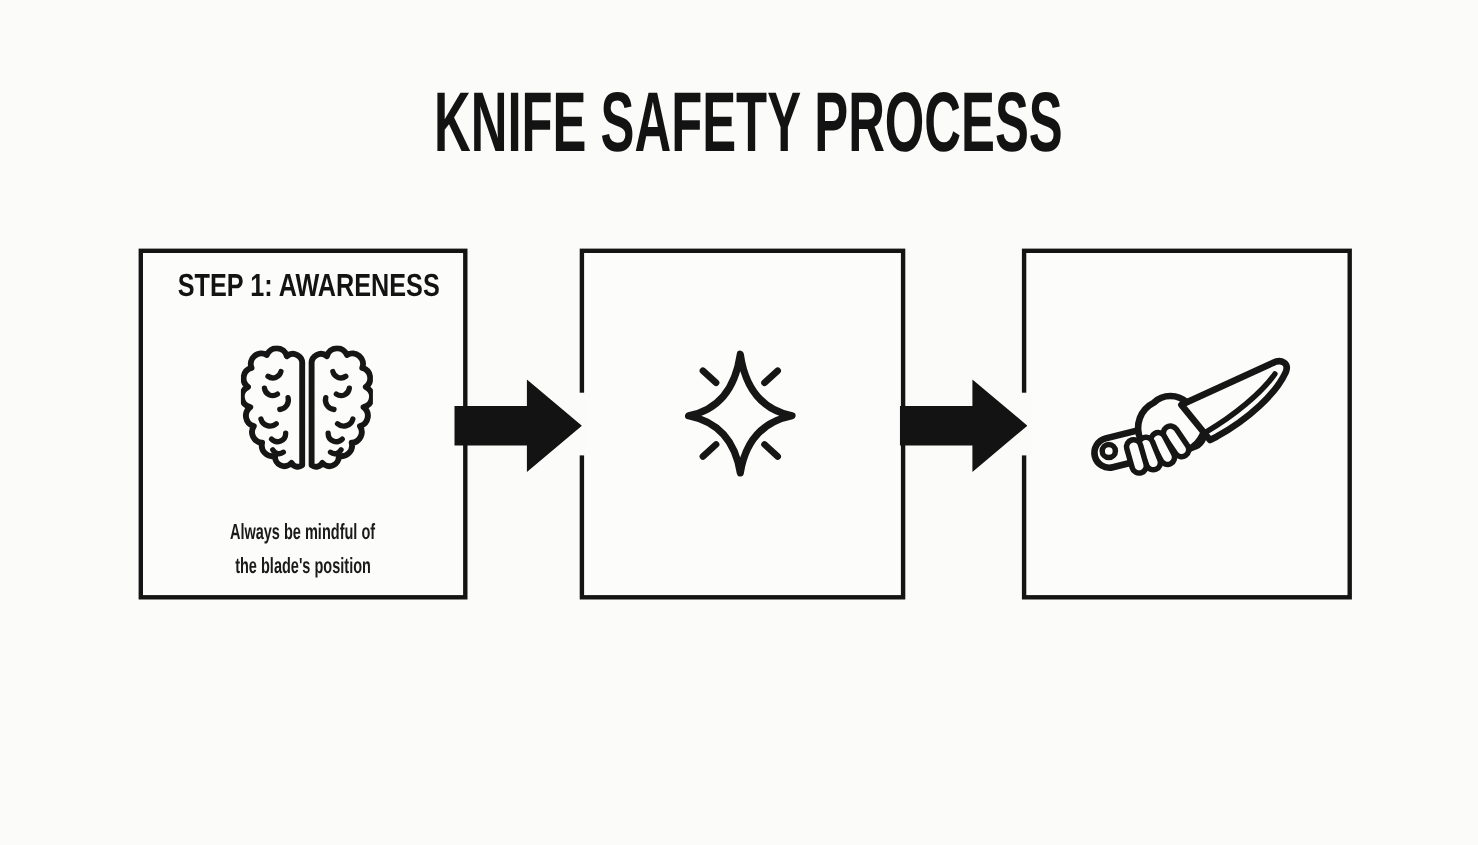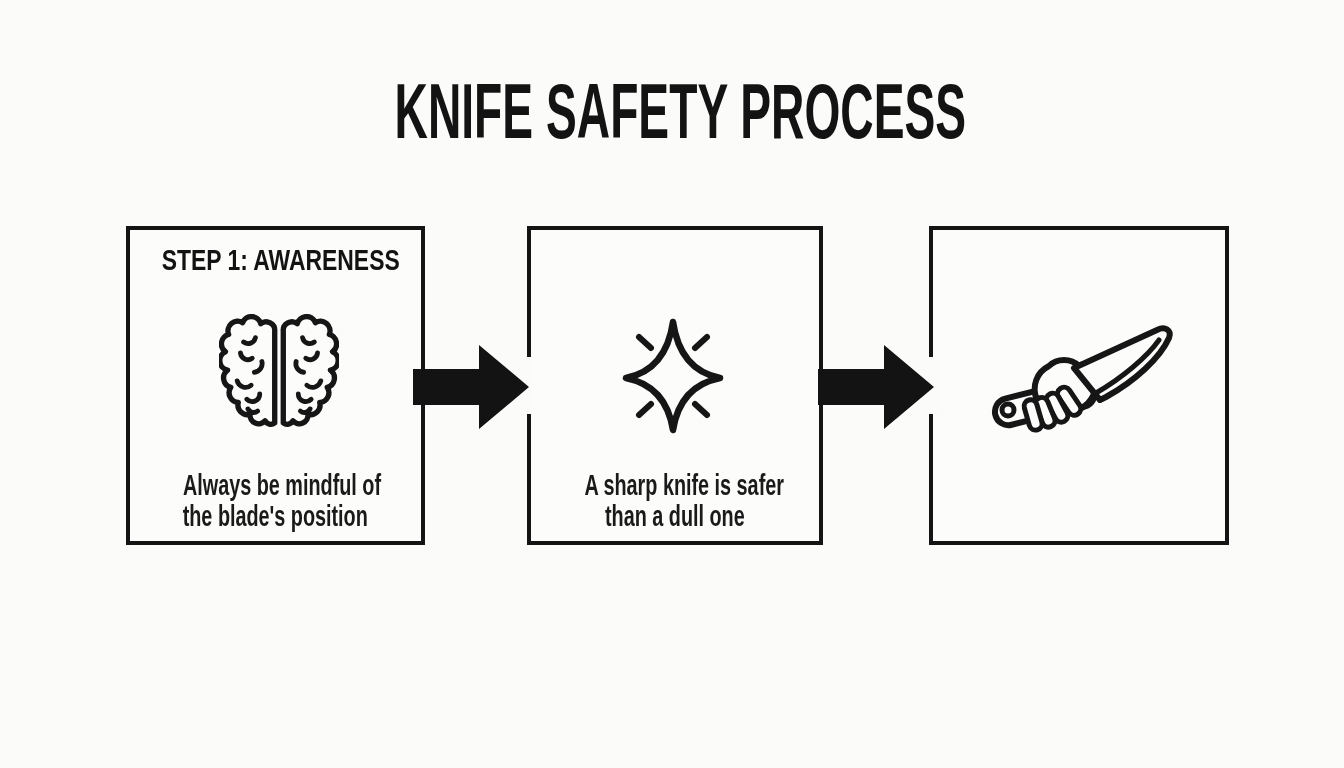--- a/index.html
+++ b/index.html
@@ -47,21 +47,21 @@
     line-height: 34px;
     white-space: nowrap;
     color: #131313;
   }
   .squeeze-head { display: inline-block; transform: scaleX(0.79); transform-origin: 50% 50%; }
 
   .step-desc {
     position: absolute;
     top: 239px; left: 2px; right: 2px;
     text-align: center;
-    font-size: 30px;
+    font-size: 20px;
     font-weight: 700;
     line-height: 31px;
     color: #1a1a1a;
   }
   .squeeze-body { display: inline-block; transform: scaleX(0.66); transform-origin: 50% 50%; white-space: nowrap; }
 
   .icon-wrap { position: absolute; }
   .icon-brain   { left: 89px; top: 84px; }
   .icon-sparkle { left: 89px; top: 86px; }
   .icon-knife   { left: 56px; top: 92px; }
@@ -131,24 +131,20 @@
       <svg width="112" height="124" viewBox="0 0 112 124" fill="none" stroke="#161616" stroke-linecap="round" stroke-linejoin="round">
         <path d="M 53,6 Q 60,54 100,62 Q 60,70 53,114 Q 46,70 6,62 Q 46,54 53,6 Z" stroke-width="6.5"></path>
         <g stroke-width="6">
           <path d="M 19,21 L 31,32"></path>
           <path d="M 87,21 L 75,32"></path>
           <path d="M 19,99 L 31,88"></path>
           <path d="M 87,99 L 75,88"></path>
         </g>
       </svg>
     </div>
-    <div class="step-desc">
-      <span class="squeeze-body">A sharp knife is safer</span><br>
-      <span class="squeeze-body">than a dull one</span>
-    </div>
   </div>
 
   <div class="step-box box-3">
     <div class="icon-wrap icon-knife">
       <svg width="200" height="130" viewBox="0 0 200 130" fill="none" stroke="#161616" stroke-linecap="round" stroke-linejoin="round">
 
         <rect x="6" y="76.5" width="102" height="27" rx="13.5" fill="#fcfcfa" stroke-width="6" transform="rotate(-14 18 90)"></rect>
 
         <path d="M 48,78 C 42,64 48,50 60,44 C 68,36 82,36 90,44 C 96,40 104,44 104,52
                  L 106,60 C 108,72 100,84 88,88 C 74,94 56,92 48,78 Z" fill="#fcfcfa" stroke-width="6"></path>

